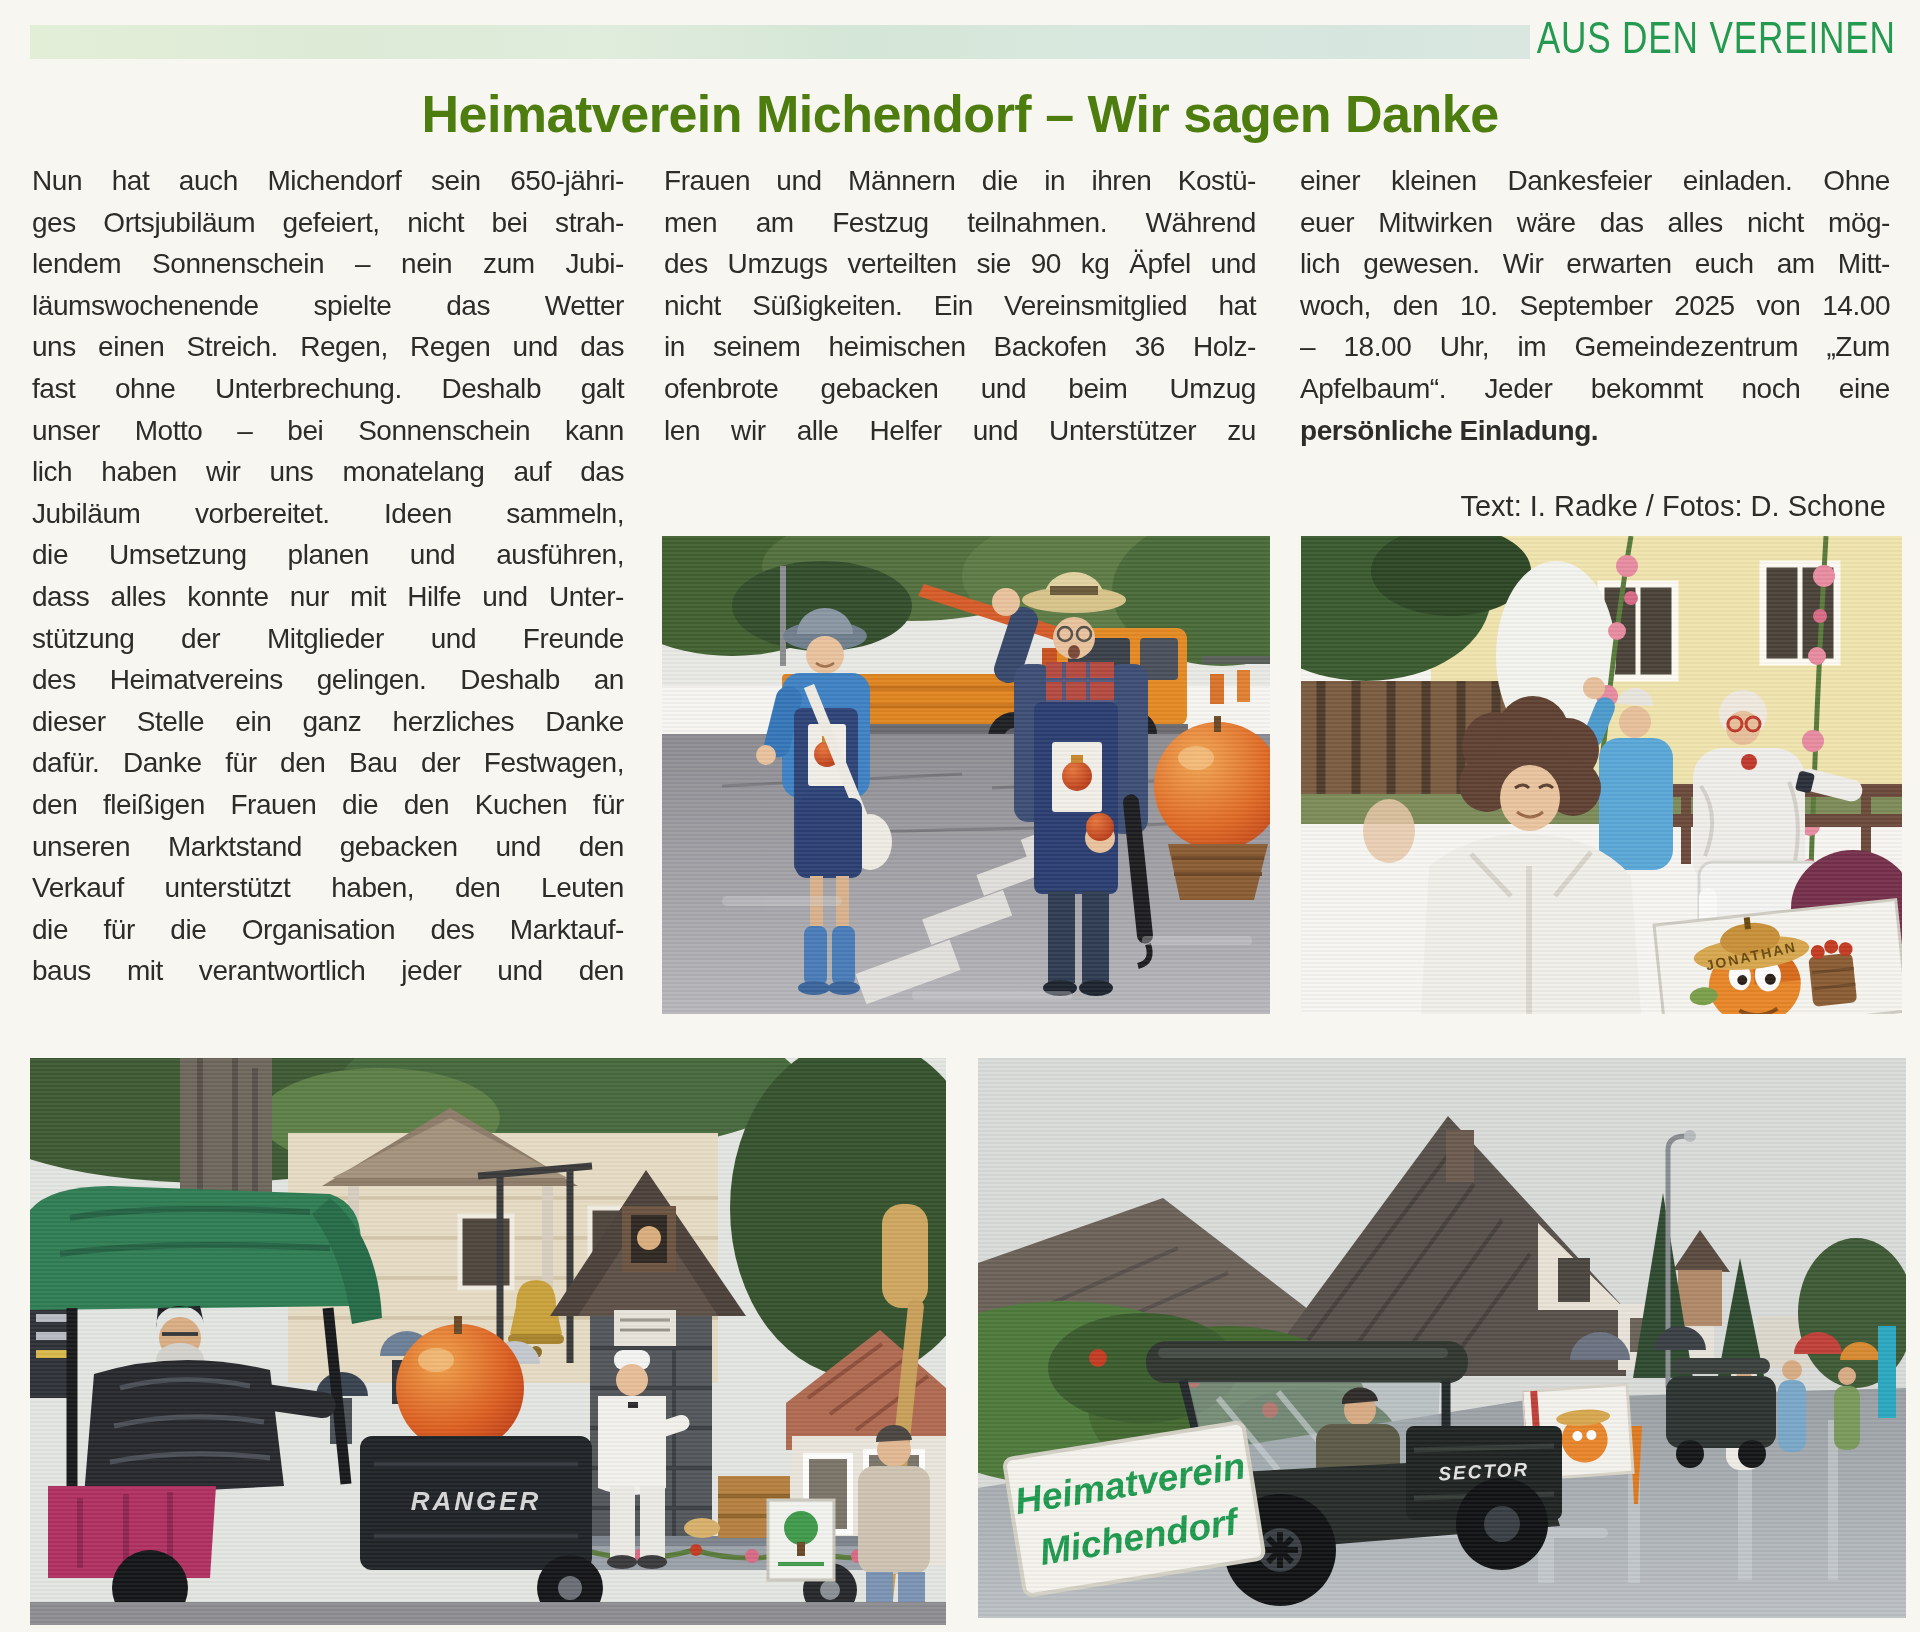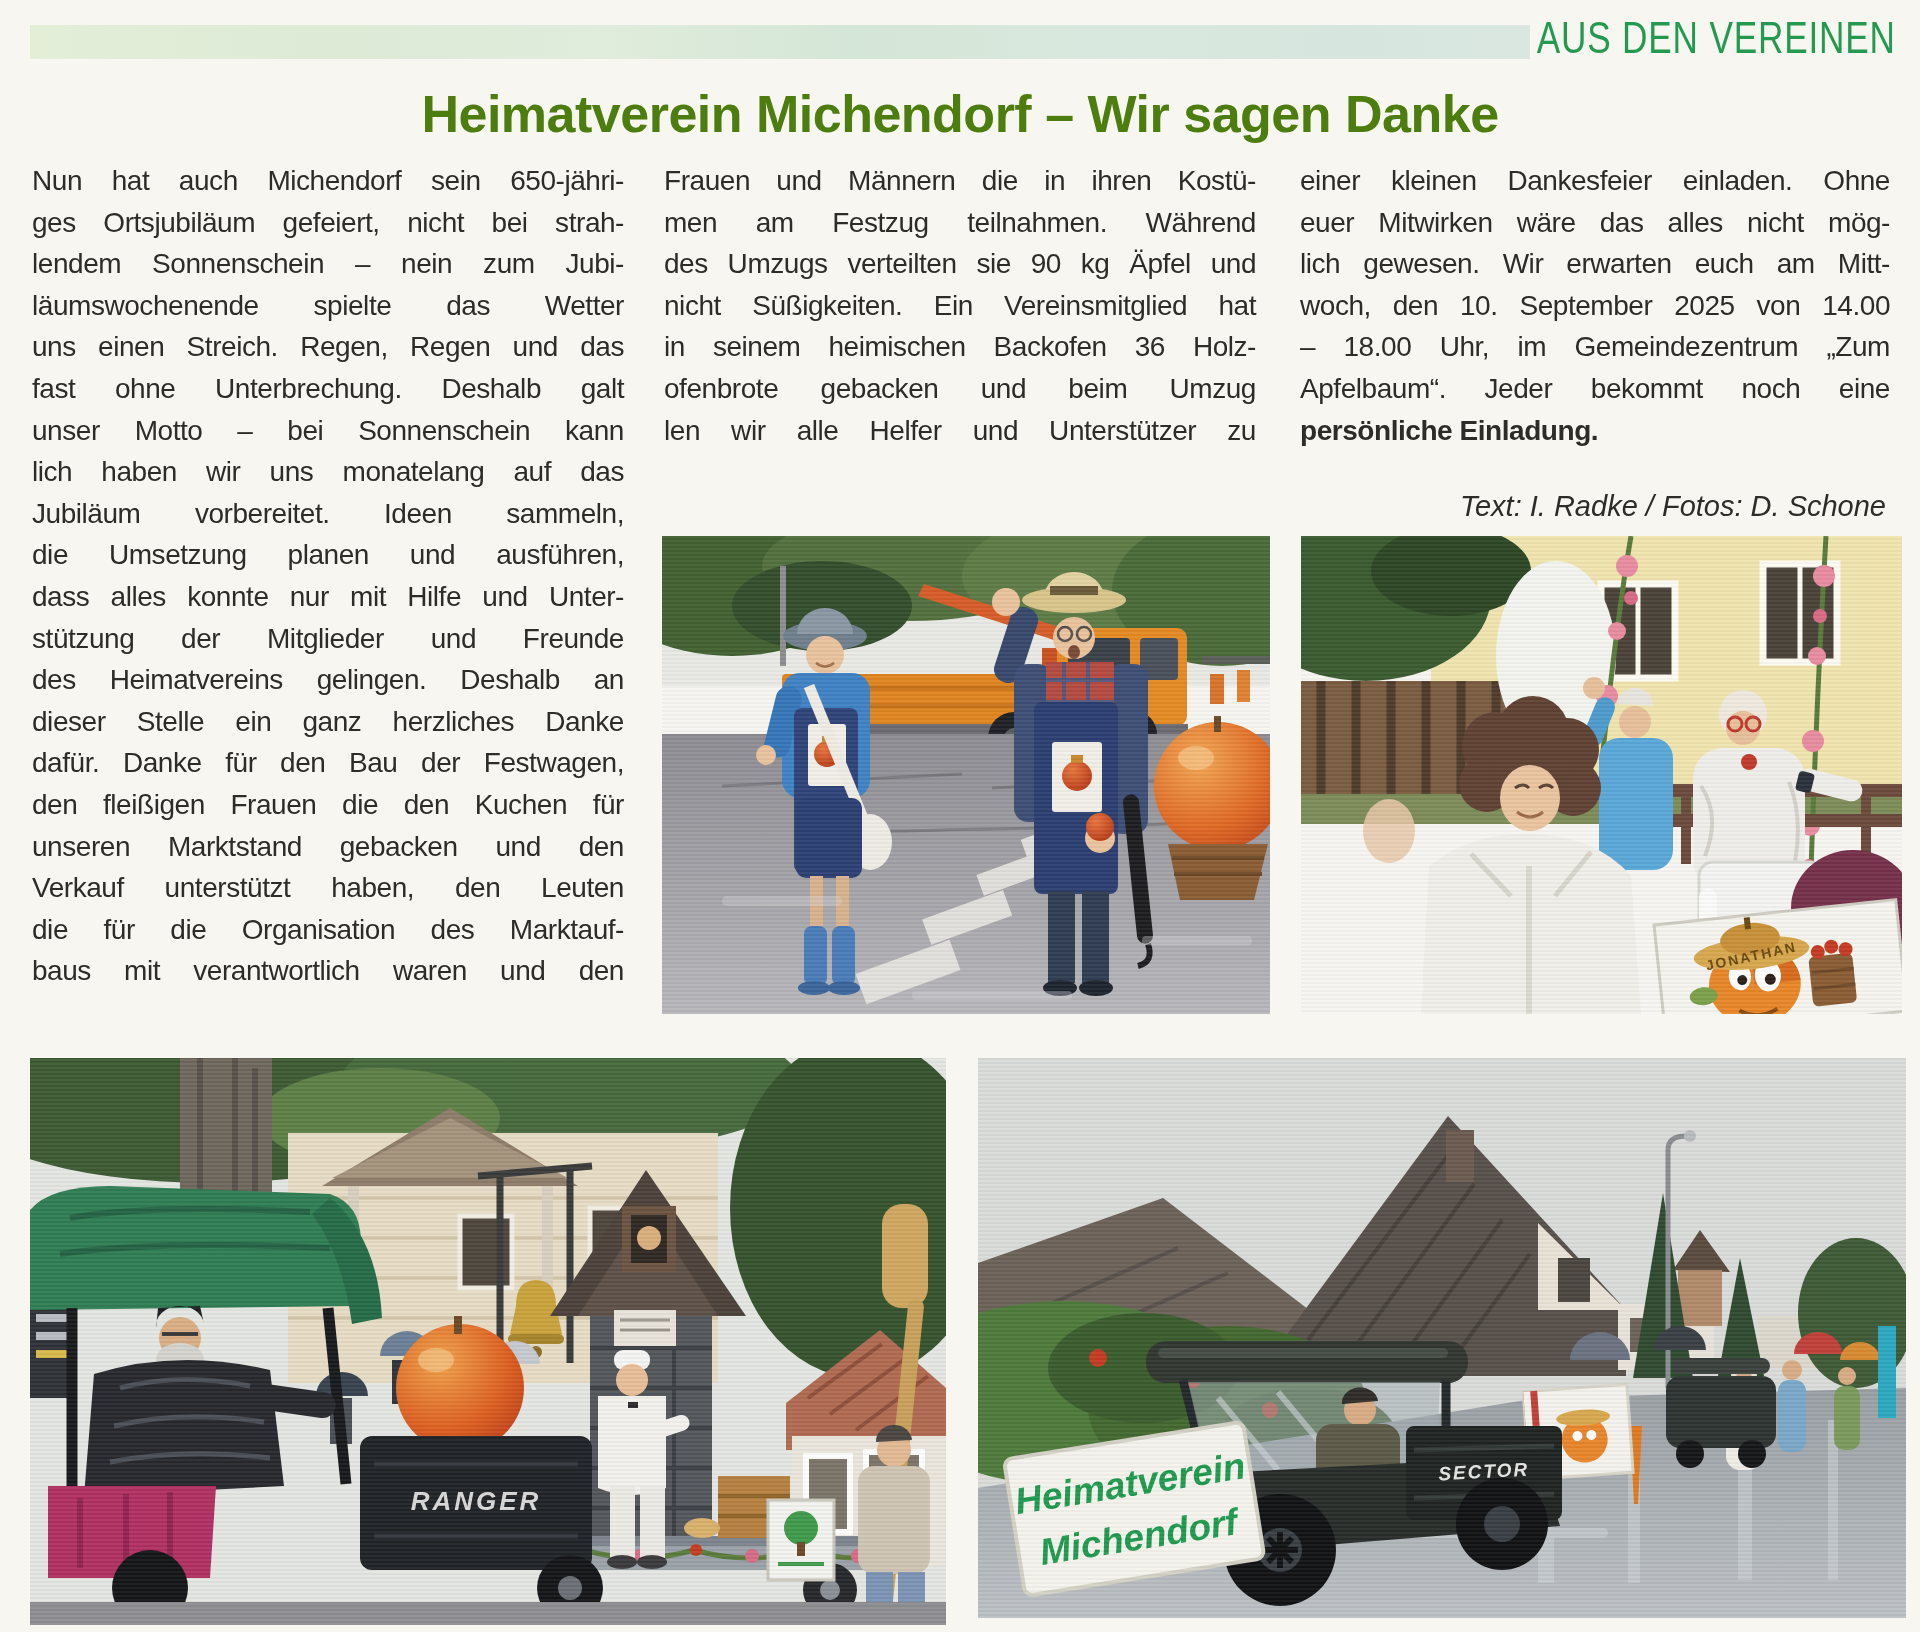--- a/index.html
+++ b/index.html
@@ -25,21 +25,21 @@
     color:#4d7c0f;
   }
   .col{position:absolute;top:160px;width:592px;font-size:28px;line-height:41.6px;letter-spacing:-0.45px;}
   .col1{left:32px;}
   .col2{left:664px;}
   .col3{left:1300px;width:590px;}
   .tline{text-align:justify;text-align-last:justify;}
   [data-last-normal="true"] .tline:last-child{text-align-last:left;font-weight:bold;}
   .byline{
     position:absolute;left:1300px;top:490px;width:586px;
-    text-align:right;font-style:italic;font-size:29px;color:#2d2c29;
+    text-align:right;font-size:29px;color:#2d2c29;
   }
   figure.photo{position:absolute;margin:0;padding:0;}
   figure.photo svg{display:block;width:100%;height:100%;}
   figure.photo::after{ 
     content:'';position:absolute;inset:0;pointer-events:none;
     background:repeating-linear-gradient(0deg,rgba(255,255,255,0.05) 0 2px,rgba(0,0,30,0.035) 2px 4px);
   }
   .photo1{left:662px;top:536px;width:608px;height:478px;}
   .photo2{left:1301px;top:536px;width:601px;height:478px;}
   .photo3{left:30px;top:1058px;width:916px;height:567px;}
@@ -68,21 +68,21 @@
       <div class="tline">die Umsetzung planen und ausführen,</div>
       <div class="tline">dass alles konnte nur mit Hilfe und Unter-</div>
       <div class="tline">stützung der Mitglieder und Freunde</div>
       <div class="tline">des Heimatvereins gelingen. Deshalb an</div>
       <div class="tline">dieser Stelle ein ganz herzliches Danke</div>
       <div class="tline">dafür. Danke für den Bau der Festwagen,</div>
       <div class="tline">den fleißigen Frauen die den Kuchen für</div>
       <div class="tline">unseren Marktstand gebacken und den</div>
       <div class="tline">Verkauf unterstützt haben, den Leuten</div>
       <div class="tline">die für die Organisation des Marktauf-</div>
-      <div class="tline">baus mit verantwortlich waren und den</div>
+      <div class="tline">baus mit verantwortlich jeder und den</div>
     </div>
   <div class="col col2">
       <div class="tline">Frauen und Männern die in ihren Kostü-</div>
       <div class="tline">men am Festzug teilnahmen. Während</div>
       <div class="tline">des Umzugs verteilten sie 90 kg Äpfel und</div>
       <div class="tline">nicht Süßigkeiten. Ein Vereinsmitglied hat</div>
       <div class="tline">in seinem heimischen Backofen 36 Holz-</div>
       <div class="tline">ofenbrote gebacken und beim Umzug</div>
       <div class="tline">len wir alle Helfer und Unterstützer zu</div>
     </div>

